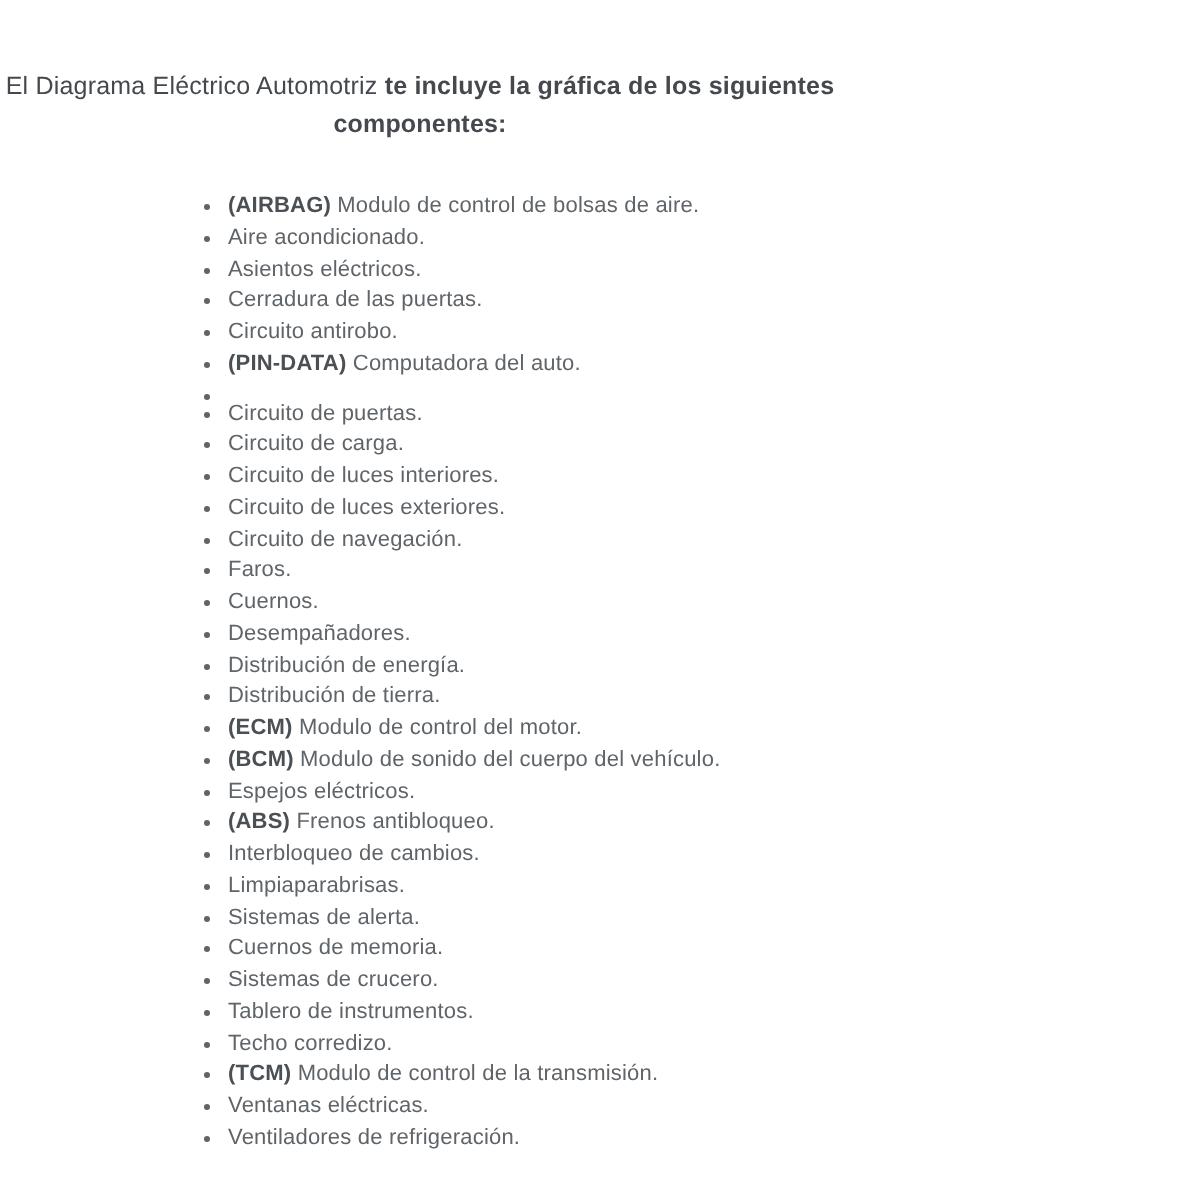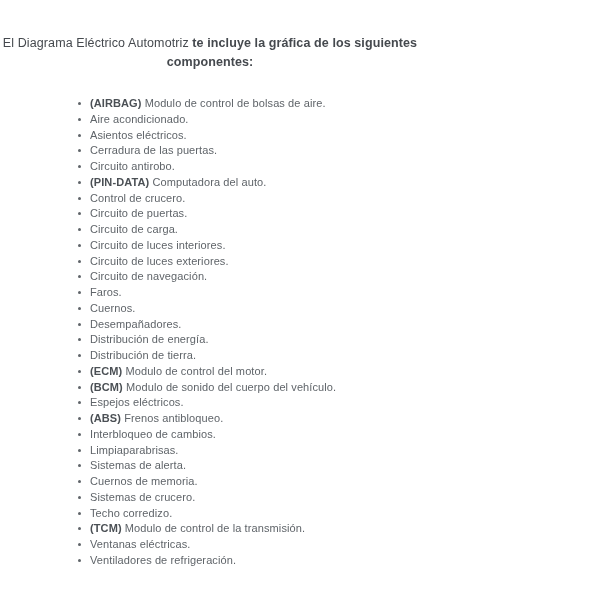--- a/index.html
+++ b/index.html
@@ -31,21 +31,21 @@
     font-size: 12.5px;
     line-height: 19px;
     color: var(--title-color);
     letter-spacing: 0.1px;
   }
   .title .title-regular { font-weight: 400; }
   .title .title-bold { font-weight: 700; }
   .component-list {
     list-style: none;
     margin: 24px 0 0 0;
-    padding: 0 0 0 78px;
+    padding: 0 0 0 102px;
   }
   .component-list li {
     display: flex;
     align-items: flex-start;
     font-size: 11px;
     line-height: 15.75px;
     color: var(--body-color);
     letter-spacing: 0.1px;
   }
   .bullet {
@@ -90,21 +90,20 @@
       <li>
         <span class="bullet"></span>
         <span><span class="item-text">Circuito antirobo.</span></span>
       </li>
       <li>
         <span class="bullet"></span>
         <span><span class="item-label">(PIN-DATA)</span> <span class="item-text">Computadora del auto.</span></span>
       </li>
       <li>
         <span class="bullet"></span>
-        <span><span class="item-text">Control de crucero.</span></span>
       </li>
       <li>
         <span class="bullet"></span>
         <span><span class="item-text">Circuito de puertas.</span></span>
       </li>
       <li>
         <span class="bullet"></span>
         <span><span class="item-text">Circuito de carga.</span></span>
       </li>
       <li>
@@ -167,20 +166,24 @@
         <span class="bullet"></span>
         <span><span class="item-text">Sistemas de alerta.</span></span>
       </li>
       <li>
         <span class="bullet"></span>
         <span><span class="item-text">Cuernos de memoria.</span></span>
       </li>
       <li>
         <span class="bullet"></span>
         <span><span class="item-text">Sistemas de crucero.</span></span>
+      </li>
+      <li>
+        <span class="bullet"></span>
+        <span><span class="item-text">Tablero de instrumentos.</span></span>
       </li>
       <li>
         <span class="bullet"></span>
         <span><span class="item-text">Techo corredizo.</span></span>
       </li>
       <li>
         <span class="bullet"></span>
         <span><span class="item-label">(TCM)</span> <span class="item-text">Modulo de control de la transmisión.</span></span>
       </li>
       <li>

